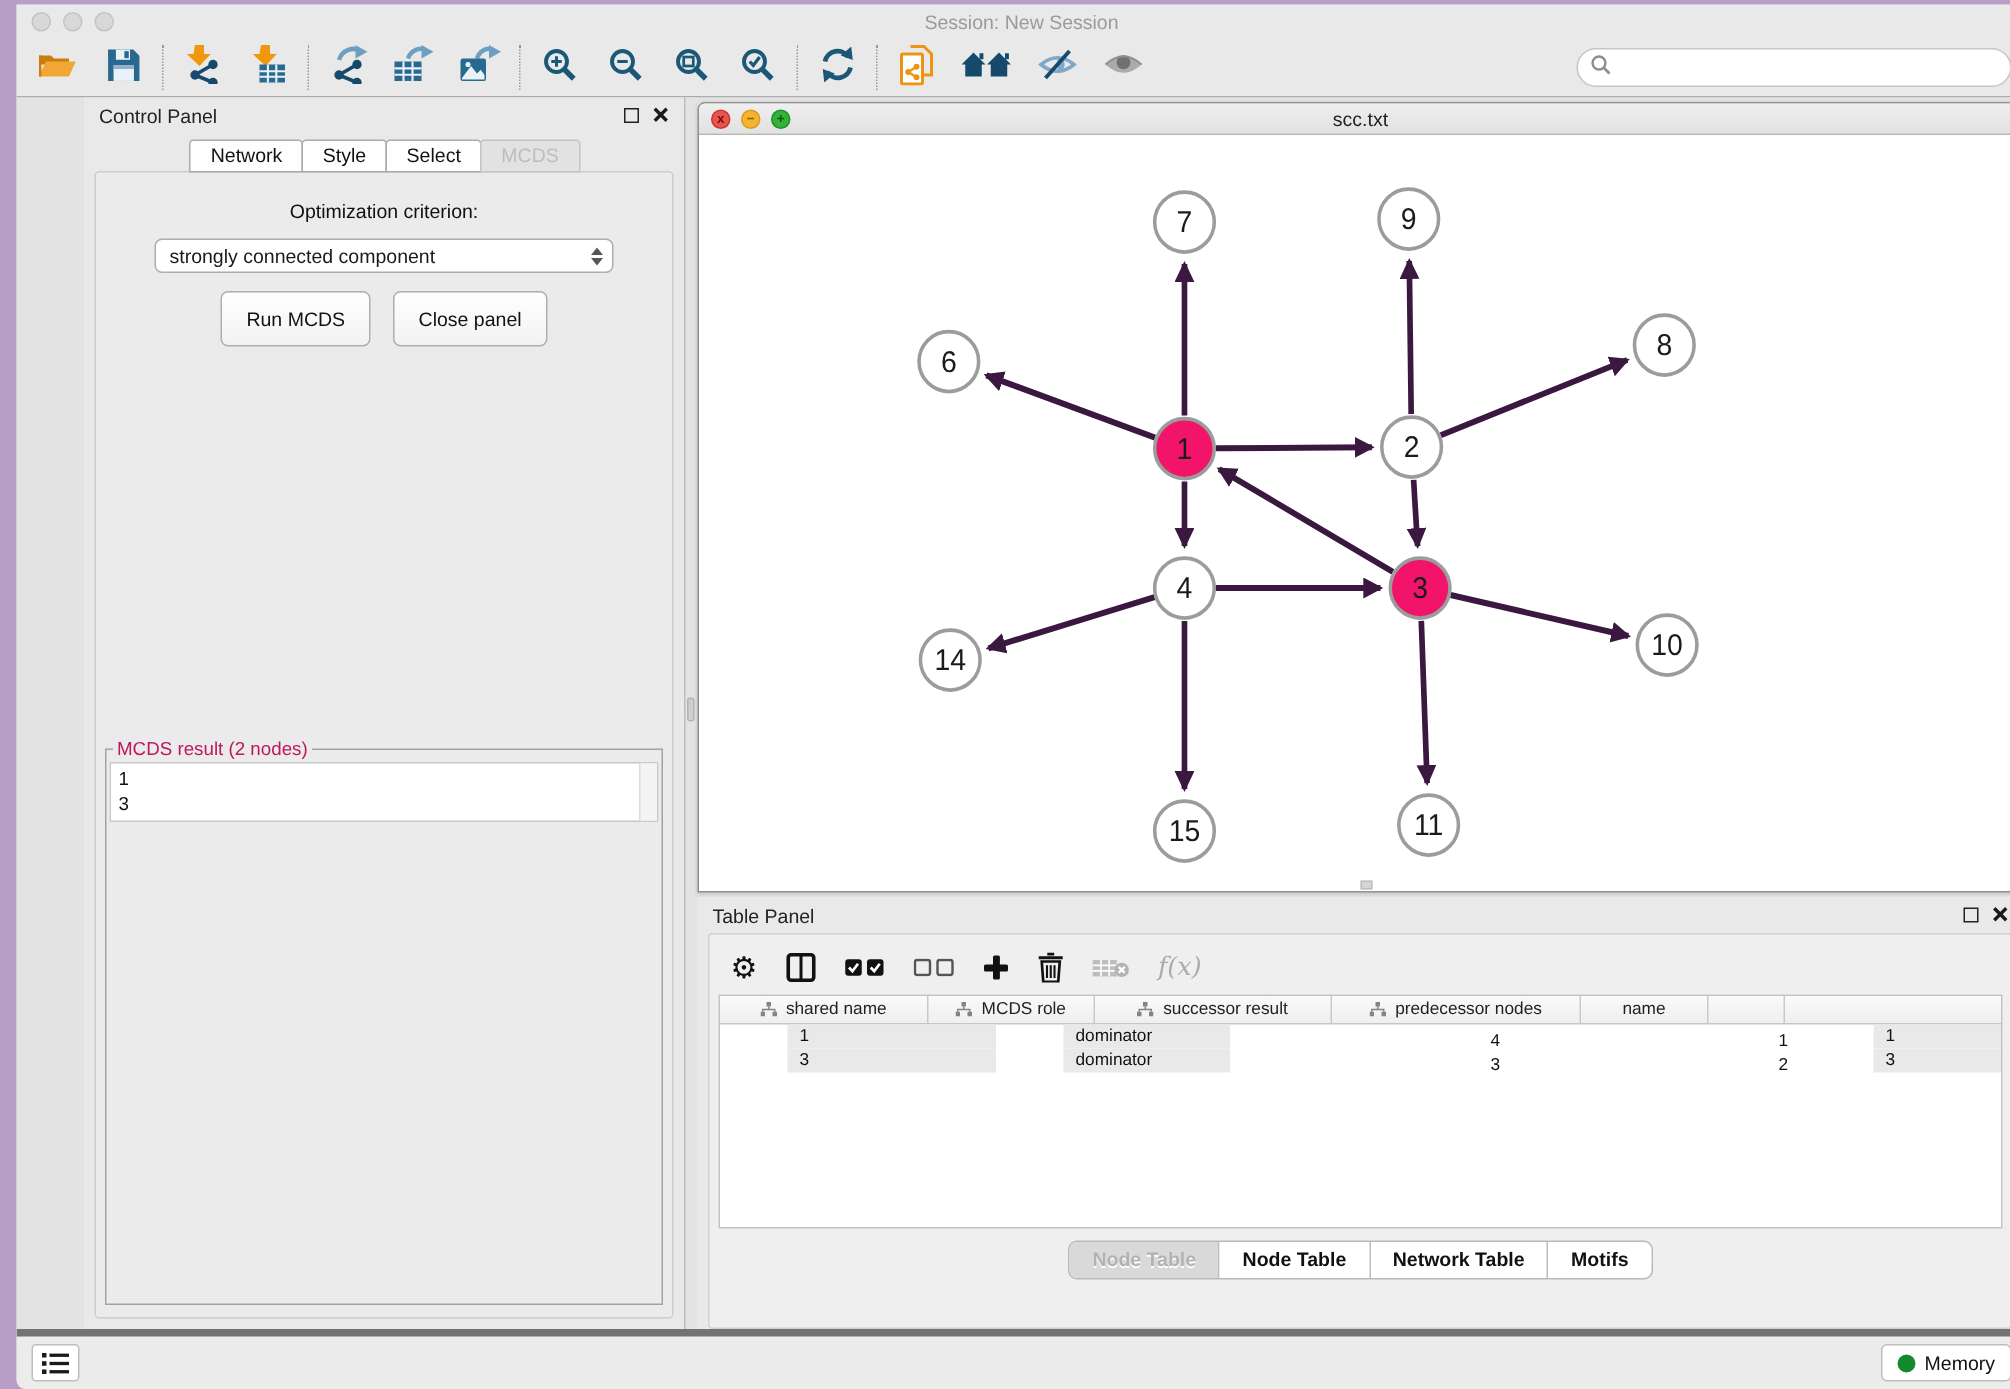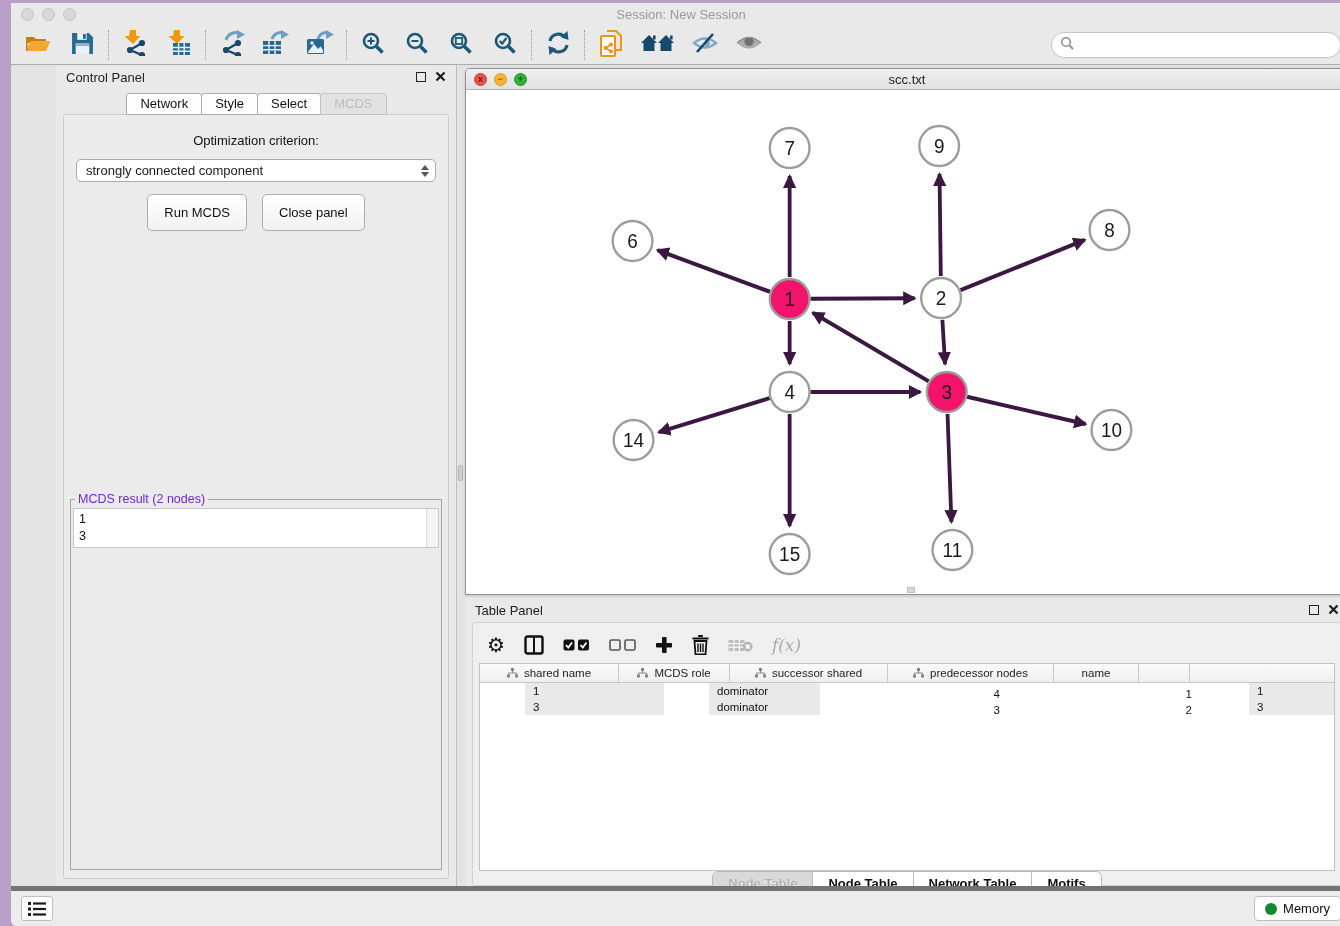--- a/index.html
+++ b/index.html
@@ -36,32 +36,32 @@
   .panel-title { font-size:13px; color:#222; }
   .panel-icons { margin-left:auto; display:flex; gap:9px; align-items:center; }
   .float-icon { width:10px; height:10px; border:1.6px solid #222; }
   .cp-tabs { display:flex; justify-content:center; margin-top:4px; margin-bottom:-1px; position:relative; z-index:2; }
   .cp-tab { padding:2px 13px 3px; background:#FEFEFE; border:1px solid #ABABAB; margin-right:-1px; font-size:13px;
             border-radius:3px 3px 0 0; color:#111; }
   .cp-tab.disabled-active { background:#E2E2E2; color:#BDBDBD; border-color:#C4C4C4; }
   .cp-body { flex:1; margin:0 7px 7px; background:#EBEBEB; border:1px solid #CCCCCC; border-radius:3px;
              display:flex; flex-direction:column; align-items:center; min-height:0; }
   .opt-label { margin-top:18px; font-size:13px; color:#111; }
-  .selectbox { margin-top:11px; width:360px; height:23px; background:#fff; border:1px solid #ACACAC; border-radius:5px;
+  .selectbox { margin-top:11px; width:306px; height:23px; background:#fff; border:1px solid #ACACAC; border-radius:5px;
                display:flex; align-items:center; padding:0 6px 0 9px; font-size:13px; }
   .stepper { margin-left:auto; display:flex; flex-direction:column; gap:2px; align-items:center; }
   .tri-up { width:0; height:0; border-left:4px solid transparent; border-right:4px solid transparent; border-bottom:5px solid #555; }
   .tri-down { width:0; height:0; border-left:4px solid transparent; border-right:4px solid transparent; border-top:5px solid #555; }
   .btn-row { margin-top:12px; display:flex; gap:15px; }
   .pushbtn { height:37px; padding:0 16px; background:linear-gradient(#FFFFFF,#F2F2F2); border:1px solid #AFAFAF;
              border-radius:5px; font-size:13px; color:#111; display:flex; align-items:center; }
   .cp-spacer { flex:1; }
   fieldset.result { width:372px; height:378px; margin-bottom:8px; border:1px solid #A3A3A3; background:transparent;
                     padding:2px; display:flex; }
-  fieldset.result legend { font-size:12.5px; color:#6d28d9; padding:0 3px; margin-left:2px; }
+  fieldset.result legend { font-size:12.5px; color:#be185d; padding:0 3px; margin-left:2px; }
   .result-box { flex:1; background:#fff; border:1px solid #C9C9C9; display:flex; min-width:0; }
   .result-lines { flex:1; padding:2px 5px; font-size:12.5px; line-height:17px; color:#111; }
   .result-scroll { width:12px; background:#F4F4F4; border-left:1px solid #DCDCDC; }
 
   
   .net-window { height:527px; background:#fff; border:1px solid #919191; border-radius:5px 5px 0 0; overflow:hidden;
                 display:flex; flex-direction:column; flex:0 0 auto; box-shadow:0 1px 3px rgba(0,0,0,.15); }
   .net-title { height:21px; background:linear-gradient(#EFEFEF,#E1E1E1); border-bottom:1px solid #B5B5B5;
                display:flex; align-items:center; position:relative; flex:0 0 auto; }
   .net-lights { display:flex; gap:7px; margin-left:8px; }
@@ -76,30 +76,30 @@
   .hgrip { position:absolute; bottom:1px; left:50%; width:8px; height:6px; background:#D6D6D6; border:1px solid #BFBFBF; }
 
   
   .table-panel { flex:1; background:#E9E9E9; display:flex; flex-direction:column; min-height:0; }
   .tp-body { flex:1; margin:0 7px; background:#EFEFEF; border:1px solid #D2D2D2; border-radius:3px;
              display:flex; flex-direction:column; min-height:0; padding:4px 6px 0; }
   .tp-toolbar { height:36px; display:flex; align-items:center; gap:19px; padding-left:8px; flex:0 0 auto; }
   .tico { display:flex; align-items:center; justify-content:center; }
   .gear-glyph { font-size:20px; color:#111; }
   .fx { font-family:"DejaVu Serif", serif; font-style:italic; font-size:17px; color:#ABABAB; }
-  .tbl-wrap { background:#fff; border:1px solid #C2C2C2; height:208px; overflow:hidden; flex:0 0 auto; }
+  .tbl-wrap { background:#fff; border:1px solid #C2C2C2; height:156px; overflow:hidden; flex:0 0 auto; }
   .thead { display:flex; height:19px; background:linear-gradient(#FAFAFA,#EFEFEF); border-bottom:1px solid #C6C6C6; }
   .th { display:flex; align-items:center; justify-content:center; gap:6px; font-size:11.5px; color:#222;
         border-right:1px solid #C9C9C9; }
   .trow { display:flex; height:16px; align-items:center; }
   .td { font-size:11.5px; color:#111; height:16px; line-height:16px; }
   .c0 { width:139px; } .c1 { width:111px; } .c2 { width:158px; } .c3 { width:166px; } .c4 { width:85px;text-align:center; } .cstub { width:51px; }
   .td.left { padding-left:8px; text-align:left; }
   .td.right { padding-right:12px; text-align:right; }
-  .tp-tabs { height:34px; display:flex; align-items:flex-start; justify-content:center; flex:0 0 auto; }
+  .tp-tabs { height:34px; display:flex; align-items:flex-end; justify-content:center; flex:0 0 auto; }
   .seg { display:flex; border:1px solid #B9B9B9; border-radius:6px; overflow:hidden; background:#fff; }
   .seg-tab { padding:4px 15px 5px; font-size:13px; font-weight:600; color:#111; background:#fff; border-right:1px solid #BDBDBD; }
   .seg-tab:last-child { border-right:none;border-radius:10px; }
   .seg-tab.disabled-active { background:#D9D9D9; color:#B2B2B2; text-shadow:0 1px 0 #fff; }
 
   
   .statusbar { height:40px; background:#ECECEC; border-top:5px solid #737373; display:flex; align-items:center;
                padding:0 10px; flex:0 0 auto; }
   .status-btn { width:32px; height:25px; background:#fff; border:1px solid #BEBEBE; border-radius:3px;
                 display:flex; align-items:center; justify-content:center; }
@@ -514,21 +514,21 @@
                 <svg width="11" height="10" viewBox="0 0 11 10">
                     <g fill="#848484">
                       <rect x="4" y="0" width="3" height="3"></rect>
                       <rect x="0" y="6.5" width="3" height="3"></rect>
                       <rect x="8" y="6.5" width="3" height="3"></rect>
                     </g>
                     <g stroke="#848484" stroke-width="1">
                       <path d="M5.5 3 V5 M1.5 6.5 V5 H9.5 V6.5" fill="none"></path>
                     </g>
                   </svg>
-                <span>successor shared</span>
+                <span>successor result</span>
               </div>
               <div class="th c3">
                 <svg width="11" height="10" viewBox="0 0 11 10">
                     <g fill="#848484">
                       <rect x="4" y="0" width="3" height="3"></rect>
                       <rect x="0" y="6.5" width="3" height="3"></rect>
                       <rect x="8" y="6.5" width="3" height="3"></rect>
                     </g>
                     <g stroke="#848484" stroke-width="1">
                       <path d="M5.5 3 V5 M1.5 6.5 V5 H9.5 V6.5" fill="none"></path>

